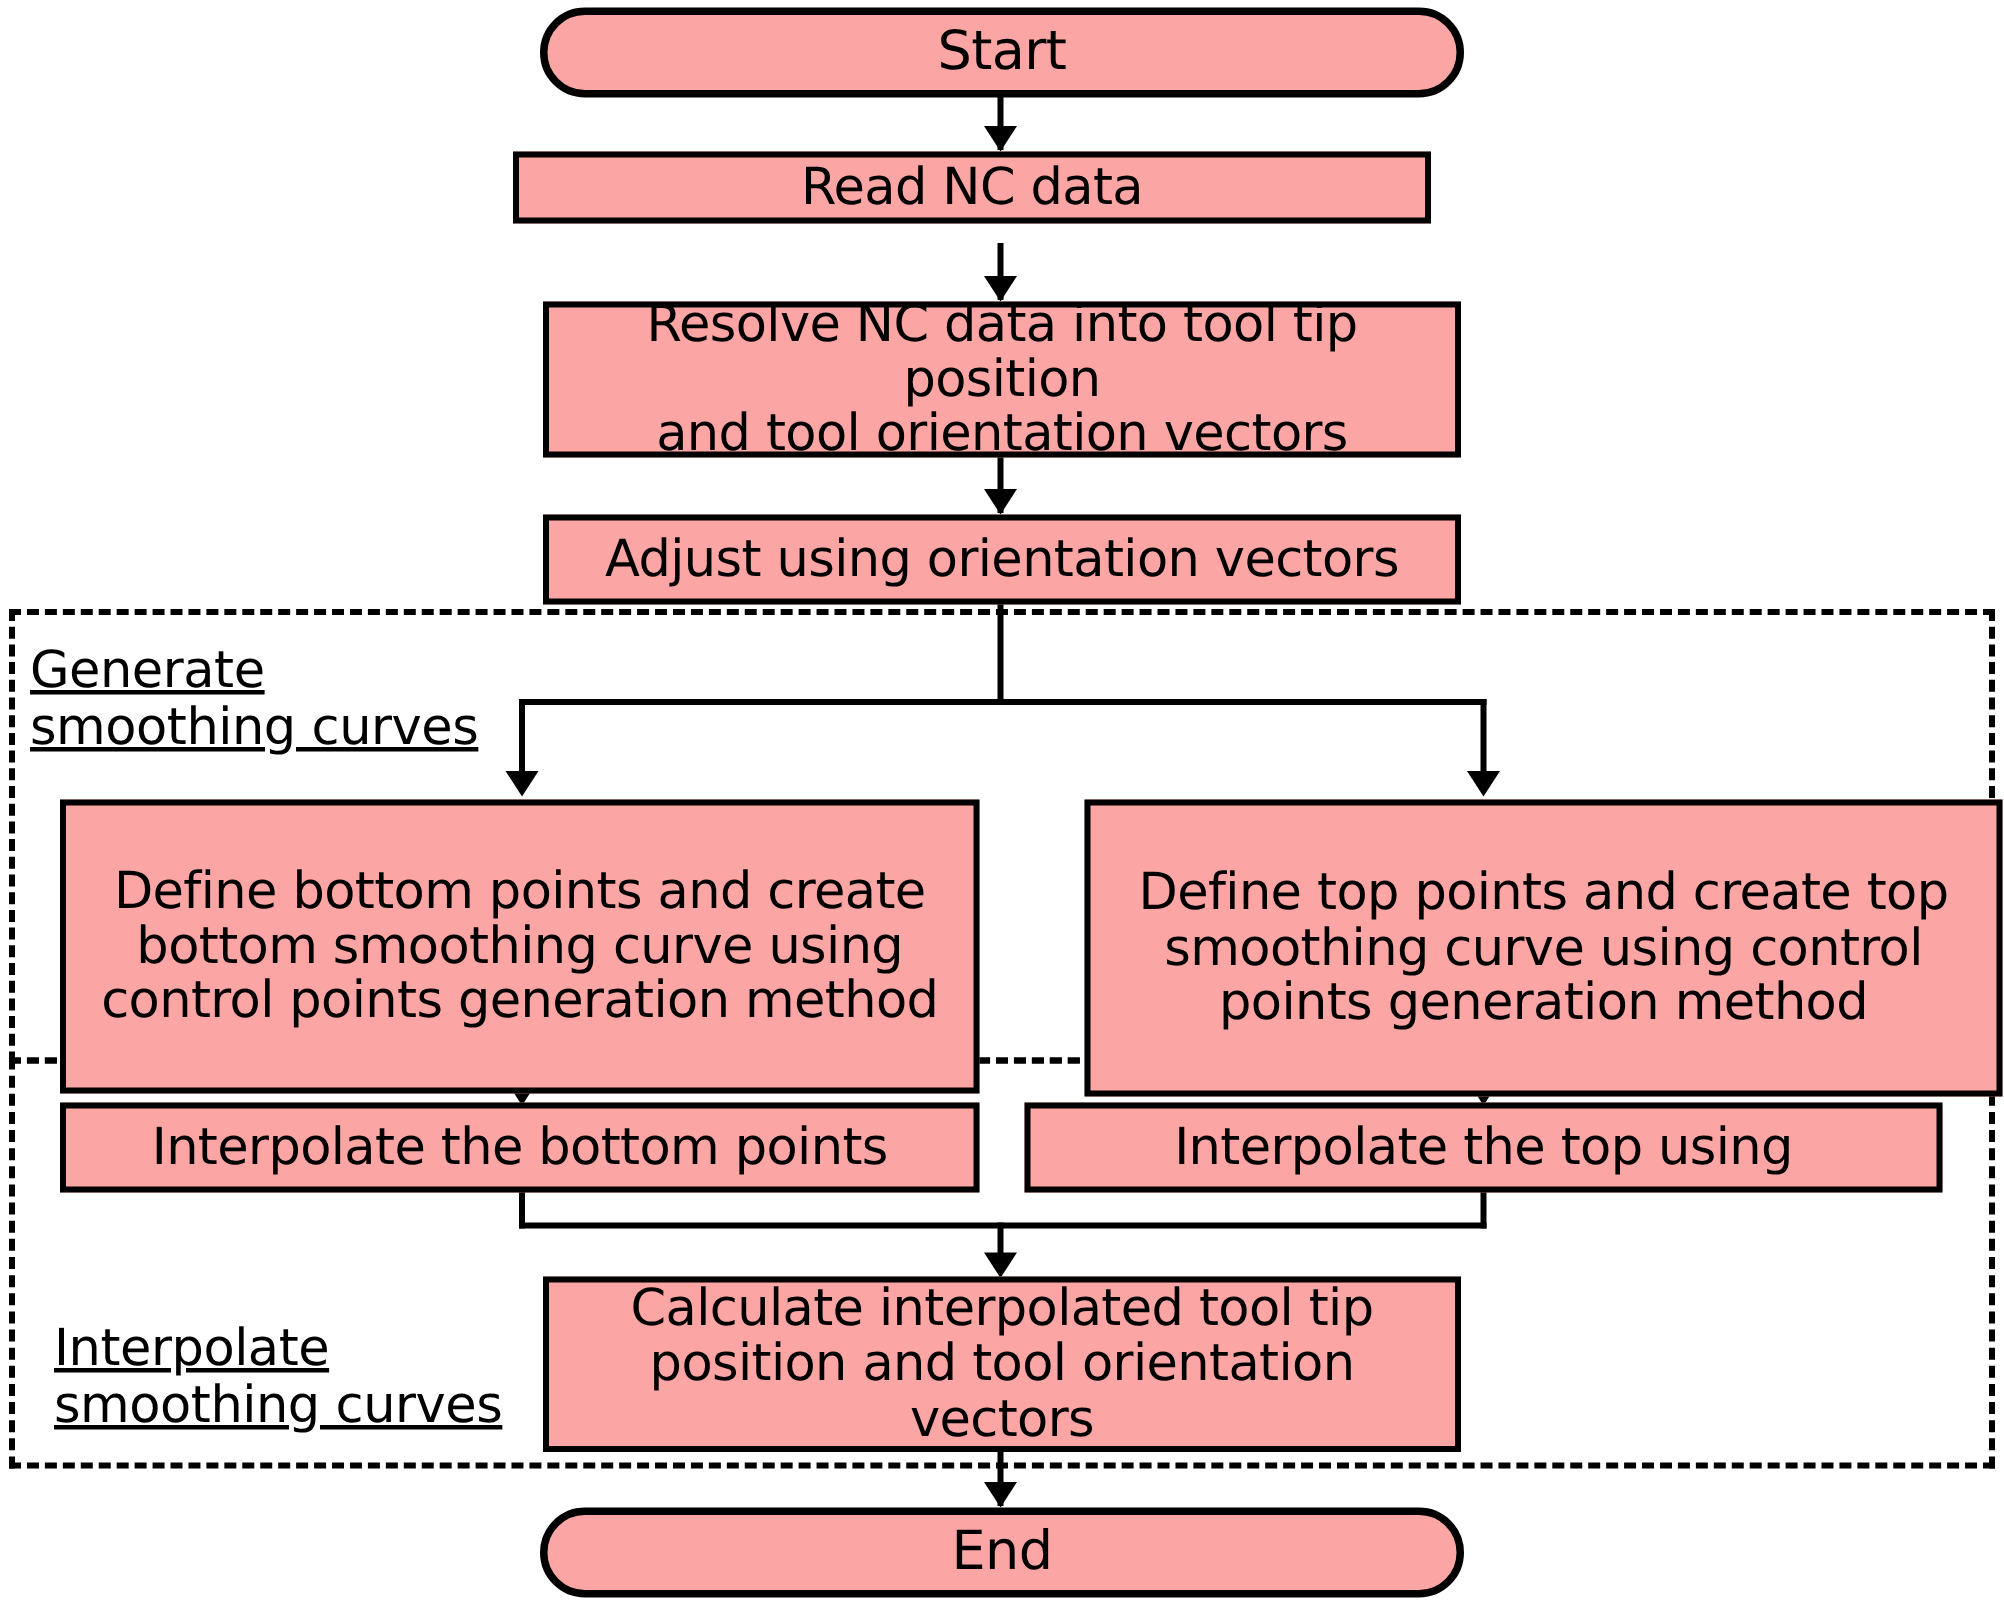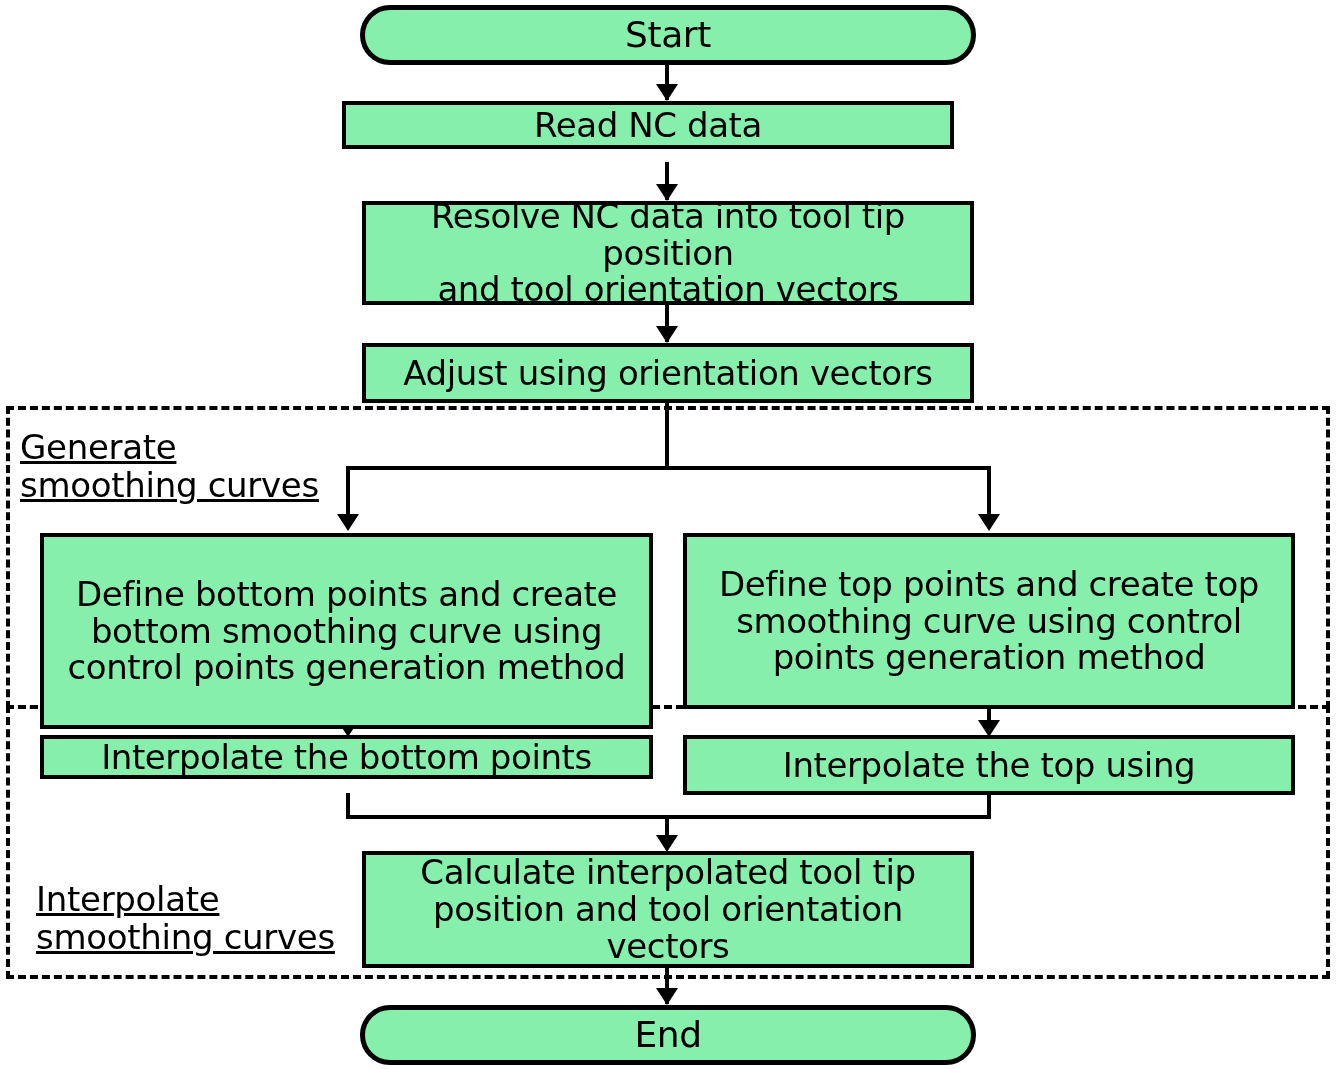--- a/index.html
+++ b/index.html
@@ -16,21 +16,21 @@
     width: 1336px;
     height: 1069px;
     background: #ffffff;
     overflow: hidden;
   }
 
   
   .node {
     position: absolute;
     box-sizing: border-box;
-    background: #86efac;
+    background: #fca5a5;
     border: 4px solid #000000;
     display: flex;
     align-items: center;
     justify-content: center;
     text-align: center;
     z-index: 3;
   }
   .node .txt {
     display: block;
     line-height: 1.08;
@@ -148,27 +148,27 @@
   <div class="node" style="left:362px; top:343px; width:612px; height:60px;">
     <span class="txt">Adjust using orientation vectors</span>
   </div>
 
   <div class="node" style="left:40px; top:533px; width:613px; height:196px;">
     <span class="txt">Define bottom points and create
 bottom smoothing curve using
 control points generation method</span>
   </div>
 
-  <div class="node" style="left:683px; top:533px; width:612px; height:176px;text-align:center;">
+  <div class="node" style="left:723px; top:533px; width:612px; height:198px;text-align:center;">
     <span class="txt">Define top points and create top
 smoothing curve using  control
 points generation method</span>
   </div>
 
-  <div class="node" style="left:40px; top:735px; width:613px; height:44px;">
+  <div class="node" style="left:40px; top:735px; width:613px; height:60px;">
     <span class="txt">Interpolate the bottom points</span>
   </div>
 
   <div class="node" style="left:683px; top:735px; width:612px; height:60px;">
     <span class="txt">Interpolate the top using</span>
   </div>
 
   <div class="node" style="left:362px; top:851px; width:612px; height:117px;">
     <span class="txt">Calculate interpolated tool tip
 position and tool orientation vectors</span>

